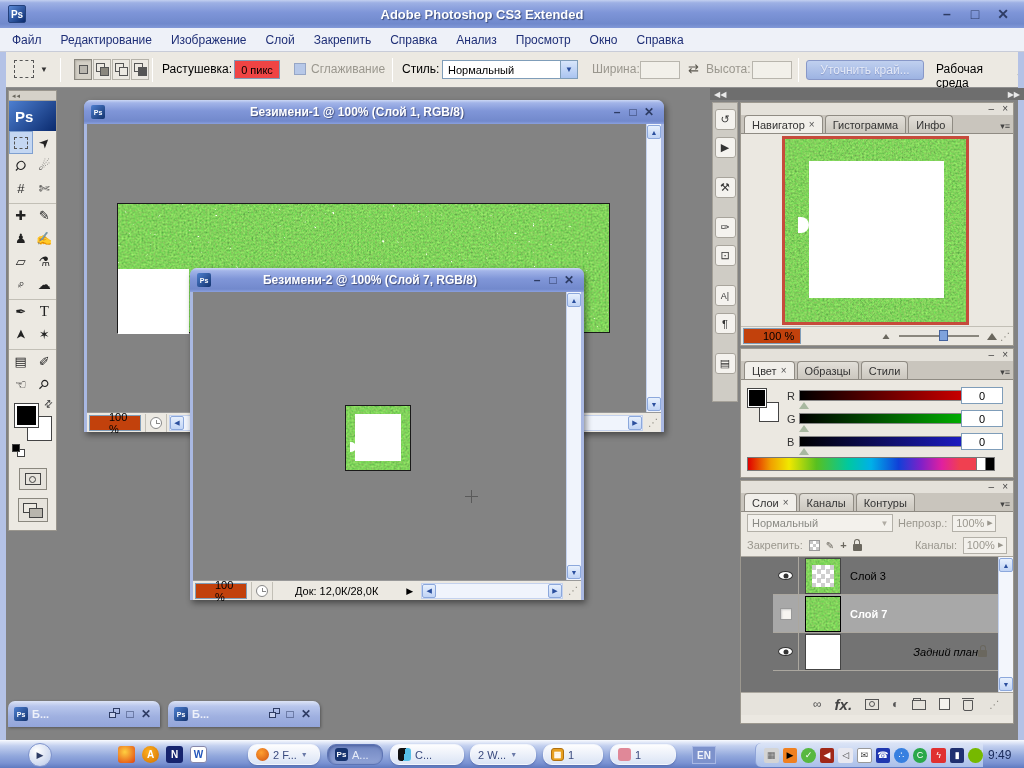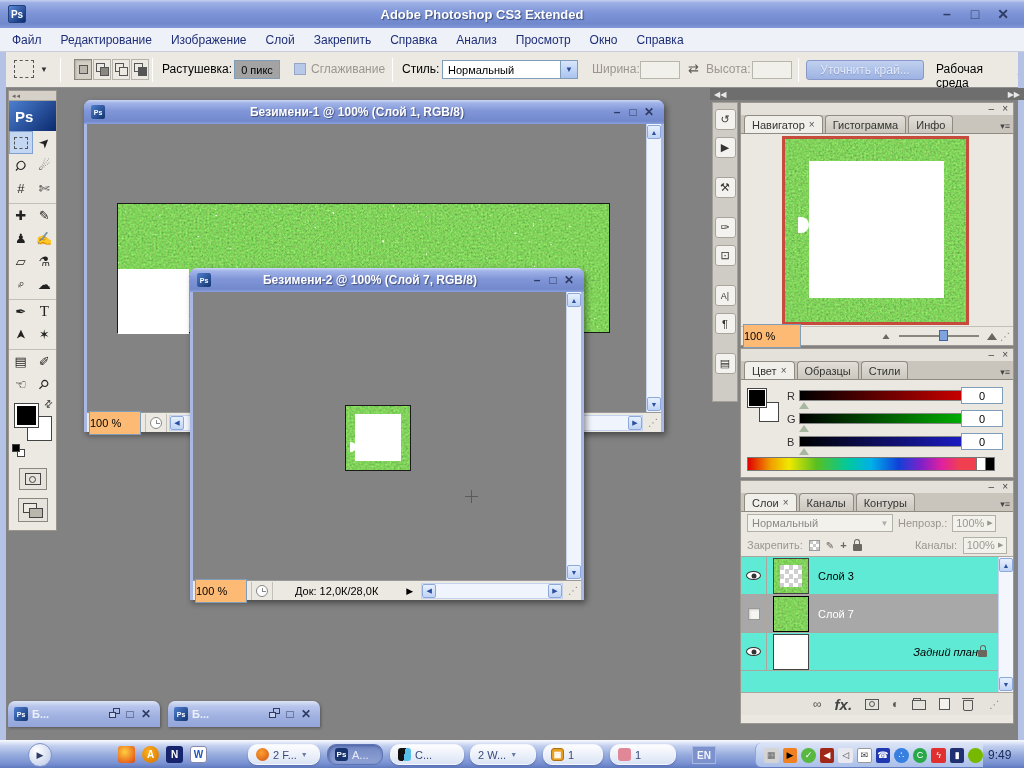--- a/index.html
+++ b/index.html
@@ -29,21 +29,21 @@
   .opt-tool{position:absolute;left:14px;top:8px;display:flex;align-items:center;gap:6px;}
   .tiny-arrow{font-size:8px;color:#333;}
   .modebtns{position:absolute;left:74px;top:7px;display:flex;gap:1px;}
   .modebtn{width:18px;height:21px;border:1px solid #b5b2a9;background:#ece9e2;display:flex;align-items:center;justify-content:center;position:relative;}
   .modebtn.active{background:#d4d0c6;border-color:#8a877e;box-shadow:inset 1px 1px 2px #b4b0a6;}
   .msq{width:9px;height:9px;border:1px solid #555;background:#b9b6ae;}
   .msq2{position:relative;width:13px;height:13px;}
   .msq2 i{position:absolute;width:9px;height:9px;border:1px solid #555;background:#ece9e2;display:block;}
   .msq2 i:first-child{left:0;top:0;}
   .msq2 i:last-child{right:0;bottom:0;background:#8a877e;}
-  .txtinput{position:absolute;background:#a3a3a3;border:1px solid #7f9db9;font-size:11px;display:flex;align-items:center;justify-content:center;color:#000;}
+  .txtinput{position:absolute;background:#ef4444;border:1px solid #7f9db9;font-size:11px;display:flex;align-items:center;justify-content:center;color:#000;}
   .txtinput.disabled{background:#f2f0ea;border-color:#b8b5ad;}
   .checkbox{position:absolute;width:12px;height:12px;background:#b7c8e8;border:1px solid #96a6c6;}
   .selectbox{position:absolute;height:19px;background:#fff;border:1px solid #7f9db9;display:flex;align-items:center;}
   .selectbox .selval{flex:1;font-size:11px;padding-left:5px;color:#000;}
   .selectbox .selarrow{width:17px;height:100%;background:linear-gradient(#d8e6fb,#aac4f0);border-left:1px solid #7f9db9;
     display:flex;align-items:center;justify-content:center;font-size:8px;color:#2b4f9e;}
   .swapico{position:absolute;font-size:13px;color:#5a574e;top:9px;}
   .refinebtn{position:absolute;left:806px;top:8px;width:118px;height:20px;border-radius:3px;
     background:linear-gradient(#c0d0ef,#9db3e2);border:1px solid #8898c8;color:#e3e9f7;font-size:12px;
     display:flex;align-items:center;justify-content:center;text-shadow:0 1px 1px #8898c8;}
@@ -88,21 +88,21 @@
   
   .docwin{position:absolute;border-radius:7px 7px 0 0;background:#a9b8e2;box-shadow:2px 3px 6px rgba(0,0,0,.45);}
   .doctitle{height:24px;border-radius:7px 7px 0 0;display:flex;align-items:center;padding:0 7px;
     background:linear-gradient(180deg,#ccd8f4 0%,#a2b4e8 12%,#8096d8 45%,#7289cc 88%,#8aa0de 100%);}
   .psmini{width:14px;height:14px;background:linear-gradient(135deg,#4d7fd0,#13336e);color:#fff;font-size:7px;font-weight:bold;
     display:flex;align-items:center;justify-content:center;border-radius:2px;}
   .doctitle .dtext{flex:1;text-align:center;font-size:12px;font-weight:bold;color:#fff;text-shadow:1px 1px 1px #44507e;white-space:nowrap;overflow:hidden;}
   .docbtn{color:#2e3c64;font-size:12px;font-weight:bold;width:16px;text-align:center;}
   .doccontent{position:absolute;left:3px;right:3px;top:24px;bottom:20px;background:#838383;overflow:hidden;}
   .docstatus{position:absolute;left:3px;right:3px;bottom:0;height:20px;background:#ece9e2;border-top:1px solid #999;display:flex;align-items:center;}
-  .zoombox{width:52px;height:24px;background:#fdba74;border:1px solid #7f9db9;font-size:11px;display:flex;align-items:center;padding-left:0;margin-left:2px;}
+  .zoombox{width:52px;height:16px;background:#c2410c;border:1px solid #7f9db9;font-size:11px;display:flex;align-items:center;padding-left:19px;margin-left:2px;}
   .clockbtn{width:22px;height:18px;border-left:1px solid #c2bfb6;border-right:1px solid #c2bfb6;display:flex;align-items:center;justify-content:center;margin-left:4px;}
   .clockico{width:12px;height:12px;border:1px solid #888;border-radius:50%;background:#fff;position:relative;}
   .clockico::before{content:"";position:absolute;left:5px;top:2px;width:1px;height:4px;background:#888;}
   .clockico::after{content:"";position:absolute;left:5px;top:5px;width:4px;height:1px;background:#888;}
   .statinfo{font-size:11px;color:#000;margin:0 22px;}
   .statmenu{font-size:9px;color:#000;margin:0 6px;}
   .hscroll{flex:1;height:16px;background:#f0f4fc;border:1px solid #c4d2ee;display:flex;align-items:center;justify-content:space-between;margin:0 2px;}
   .sbtn{width:14px;height:14px;background:linear-gradient(#e7f0fd,#c1d4f5);border:1px solid #8ca8dc;border-radius:2px;
     color:#2b4f9e;font-size:7px;display:flex;align-items:center;justify-content:center;}
   .gripdots{font-size:10px;color:#8a877e;margin:0 3px;}
@@ -173,31 +173,31 @@
   .blendsel .v{flex:1;font-size:11px;color:#8a8a84;padding-left:4px;}
   .blendsel .a{width:15px;text-align:center;font-size:8px;color:#b0aca4;}
   .glabel{font-size:11px;color:#9a978e;text-align:right;}
   .gval{width:44px;height:17px;background:#f3f1ec;border:1px solid #b3b0a8;font-size:11px;color:#9a978e;
     display:flex;align-items:center;justify-content:center;gap:3px;}
   .lockrow{display:flex;align-items:center;height:22px;padding:0 6px;gap:6px;}
   .checker10{width:11px;height:11px;border:1px solid #999;
     background:repeating-conic-gradient(#fff 0% 25%,#c8c8c8 0% 50%);background-size:6px 6px;}
   .lockcss{width:9px;height:7px;background:#6a675e;border-radius:1px;position:relative;margin-top:4px;}
   .lockcss::before{content:"";position:absolute;left:1.5px;top:-5px;width:4px;height:5px;border:1.5px solid #6a675e;border-bottom:none;border-radius:3px 3px 0 0;}
-  .layerlist{position:relative;background:#5eead4;border-top:1px solid #aba79f;}
+  .layerlist{position:relative;background:#737373;border-top:1px solid #aba79f;padding-left:32px;}
   .lrow{height:38px;display:flex;align-items:center;border-bottom:1px solid #aba79f;position:relative;}
   .lrow.sel{background:#a8a8a8;}
   .eyecell{width:26px;height:100%;border-right:1px solid #aba79f;display:flex;align-items:center;justify-content:center;}
   .eye{width:15px;height:9px;border:1px solid #333;border-radius:50%;background:#fff;position:relative;}
   .eye::after{content:"";position:absolute;left:50%;top:50%;transform:translate(-50%,-50%);width:5px;height:5px;border-radius:50%;background:#333;}
   .eyeempty{width:12px;height:12px;background:#f7f5f1;border:1px solid #999;box-shadow:inset 1px 1px 2px #ccc;}
   .lthumb{width:36px;height:36px;position:relative;margin-left:6px;border:1px solid #444;overflow:hidden;background:#fff;}
   .lthumb .checkerc{position:absolute;background:repeating-conic-gradient(#fff 0% 25%,#cfcfcf 0% 50%);background-size:9px 9px;}
   .lname{font-size:11px;color:#000;margin-left:9px;flex:1;}
-  .lrow.sel .lname{color:#fff;font-weight:normal;}
+  .lrow.sel .lname{color:#fff;font-weight:bold;}
   .lname.italic{font-style:italic;text-align:right;}
   .lrowlock{margin-right:26px;}
   .llscroll{position:absolute;right:0;top:0;bottom:0;width:15px;background:#f3f6fc;border-left:1px solid #c4d2ee;
     display:flex;flex-direction:column;justify-content:space-between;align-items:center;padding:1px 0;}
   .layerbar{height:23px;background:#e6e3dc;border-top:1px solid #aba79f;display:flex;align-items:center;gap:13px;padding-left:72px;}
   .lbico{color:#555;font-size:12px;display:flex;align-items:center;}
   .fxtxt{font-style:italic;font-weight:bold;font-size:15px;color:#444;}
   .maskico{width:14px;height:11px;border:1px solid #555;display:flex;align-items:center;justify-content:center;}
   .maskico i{width:6px;height:6px;border:1px solid #555;border-radius:50%;display:block;}
   .foldico{width:14px;height:10px;border:1px solid #555;position:relative;margin-top:2px;}

